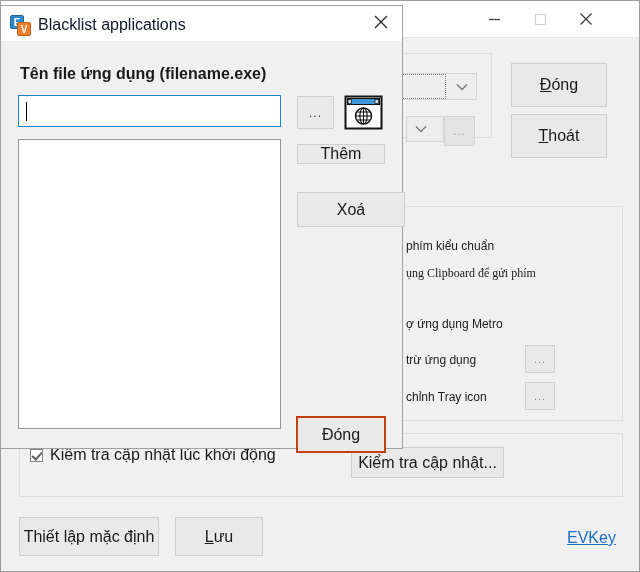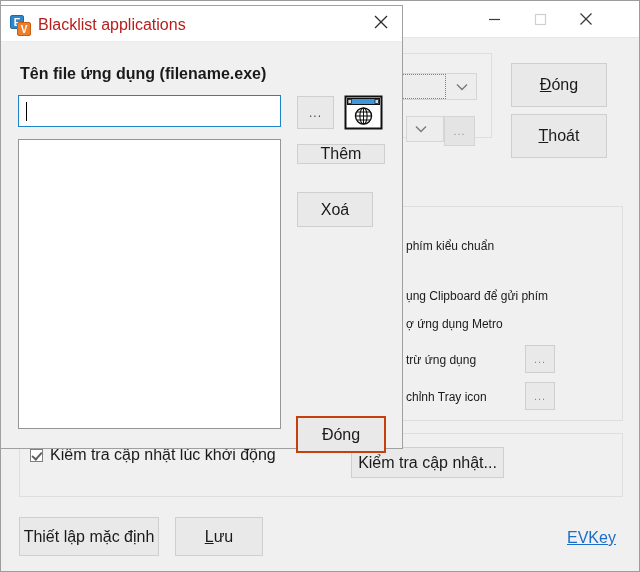--- a/index.html
+++ b/index.html
@@ -214,21 +214,21 @@
   }
   #dlg-icon {
     position: absolute;
     left: 9px; top: 9px;
     width: 21px; height: 21px;
   }
   #dlg-title {
     position: absolute;
     left: 37px; top: 9px;
     font-size: 16px;
-    color: #b91c1c;
+    color: #0f172a;
     line-height: 20px;
     white-space: nowrap;
   }
   #dlg-close {
     position: absolute;
     left: 358px; top: 0px;
     width: 44px; height: 35px;
     display: flex; align-items: center; justify-content: center;
   }
 
@@ -276,21 +276,21 @@
     font-size: 12px;
     color: #4a4a4a;
     letter-spacing: 1px;
   }
   #dlg-picker {
     position: absolute;
     left: 343px; top: 89px;
     width: 39px; height: 35px;
   }
   #dlg-add   { left: 296px; top: 138px; width: 88px; height: 20px; }
-  #dlg-del   { left: 296px; top: 186px; width: 76px; height: 35px; }
+  #dlg-del   { left: 296px; top: 186px; width: 108px; height: 35px; }
   #dlg-close-btn {
     left: 295px; top: 410px;
     width: 90px; height: 37px;
     border: 2px solid #c2410c;
     background: #e9e9e9;
   }
 </style>
 </head>
 <body>
 
@@ -359,21 +359,21 @@
     <div class="main-btn" id="btn-thoat-main">
       <span class="accel">T</span>
         <span>hoát</span>
     </div>
 
     <div id="options-group"></div>
 
     <div class="opt-row" style="left:405px; top:232px;">
       <span class="opt-label">phím kiểu chuẩn</span>
     </div>
-    <div class="opt-row" style="left:405px; top:282px;">
+    <div class="opt-row" style="left:405px; top:259px;font-family:Liberation Serif, serif;">
       <span class="opt-label">ụng Clipboard để gửi phím</span>
     </div>
     <div class="opt-row" style="left:405px; top:310px;">
       <span class="opt-label">ợ ứng dụng Metro</span>
     </div>
     <div class="opt-row" style="left:405px; top:346px;">
       <span class="opt-label">trừ ứng dụng</span>
     </div>
     <div class="opt-dots" style="left:524px; top:344px;">...</div>
 

